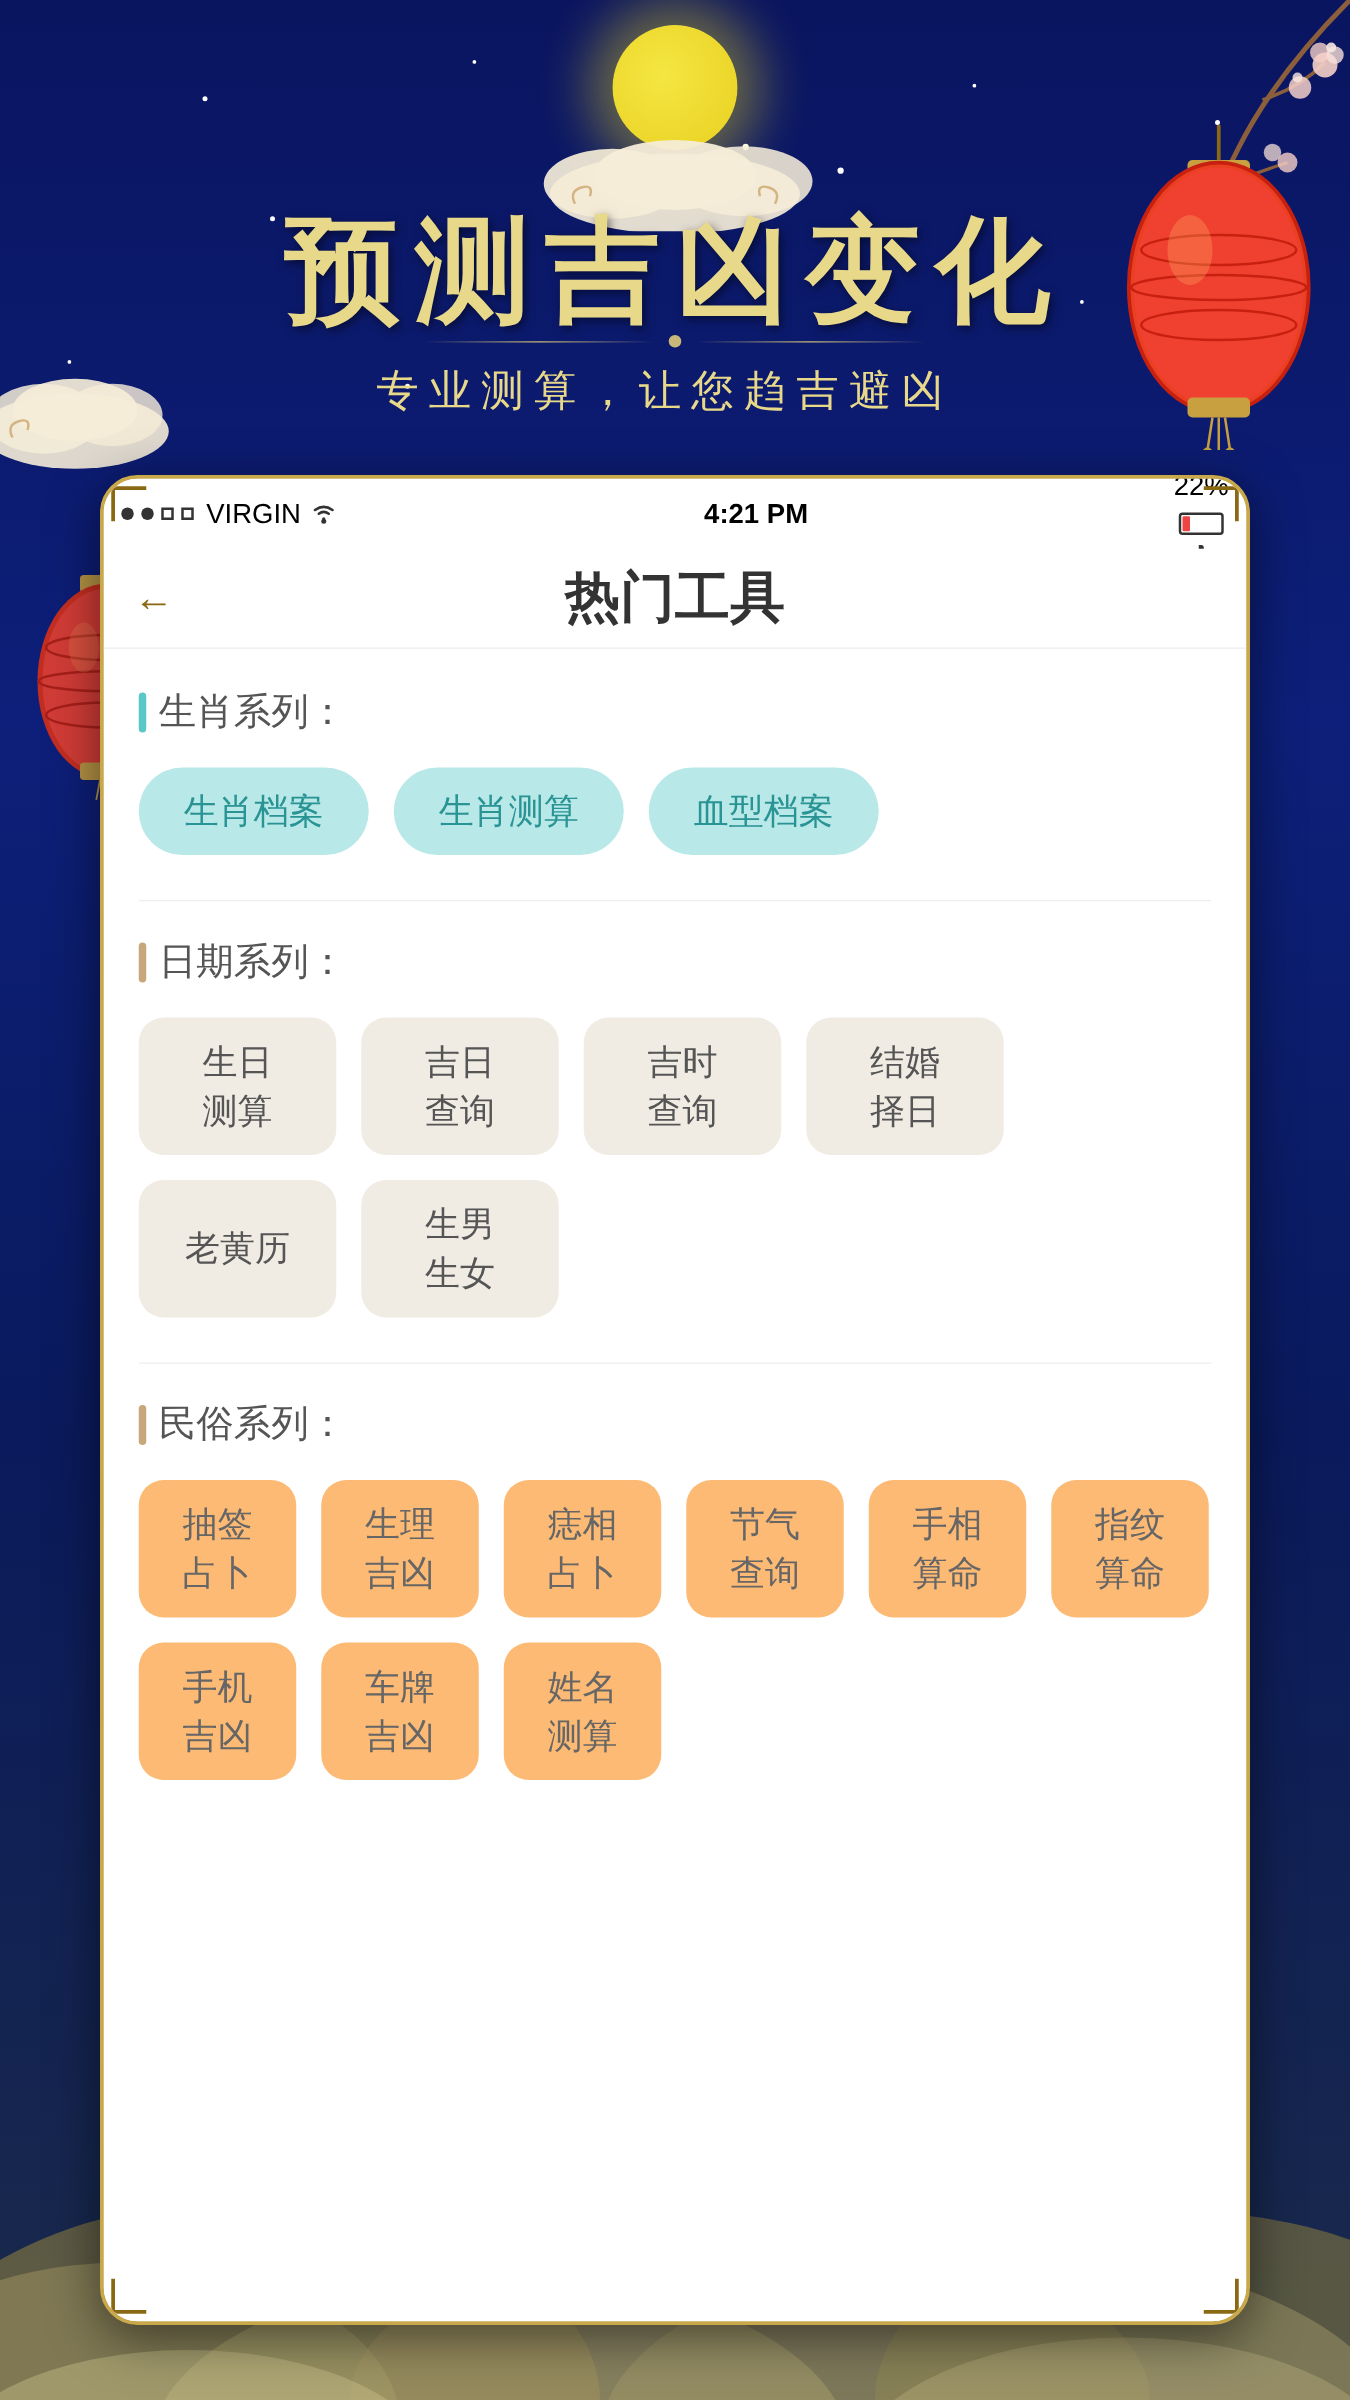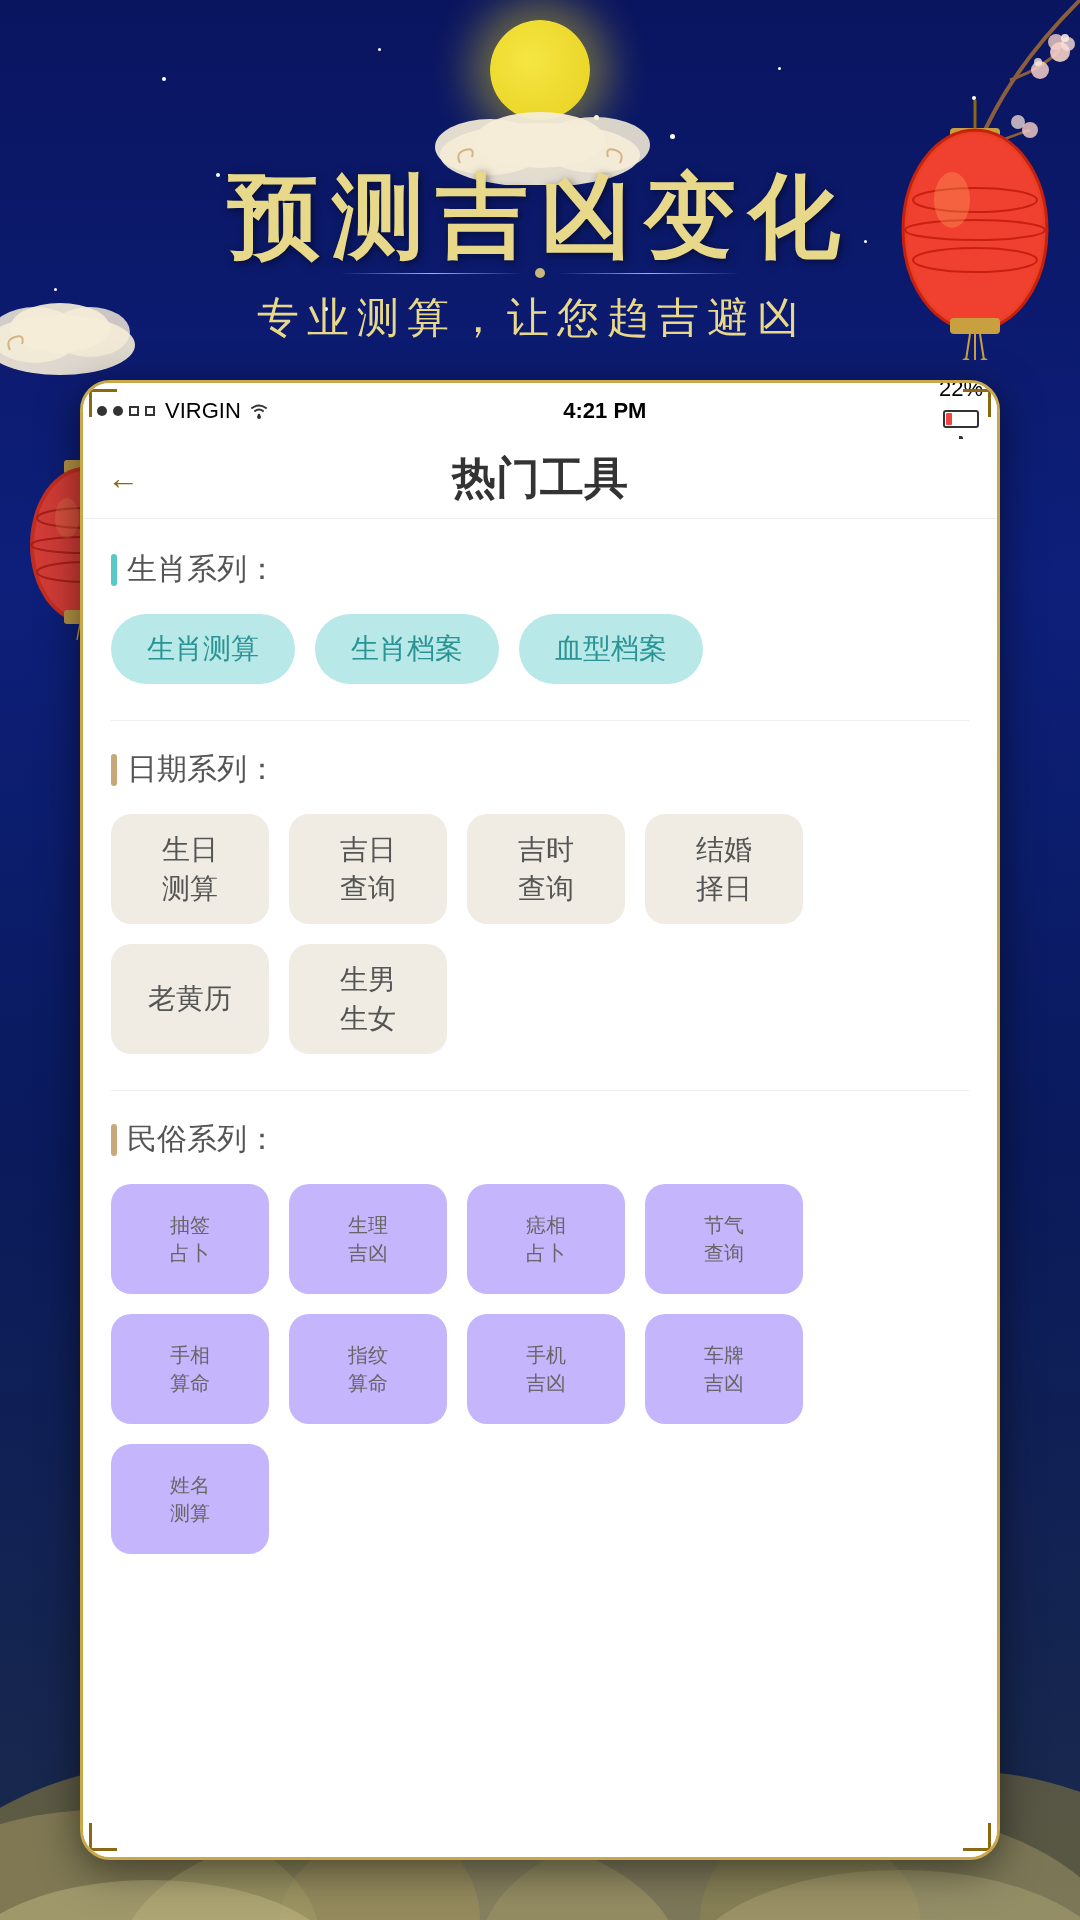--- a/index.html
+++ b/index.html
@@ -145,21 +145,21 @@
       background: #c8b87a;
       border-radius: 50%;
     }
 
     .subtitle {
       position: absolute;
       top: 290px;
       left: 0; right: 16px;
       text-align: center;
       z-index: 5;
-      font-size: 42px;
+      font-size: 34px;
       color: #e8d88a;
       letter-spacing: 8px;
       font-family: "STKaiti", "KaiTi", "楷体", serif;
     }
 
     
     .phone-mockup {
       position: absolute;
       top: 380px;
       left: 80px;
@@ -299,29 +299,29 @@
       align-items: center;
       justify-content: center;
       font-size: 28px;
       cursor: pointer;
       text-align: center;
       line-height: 1.4;
     }
 
     
     .btn-folk {
-      background: #c4b5fd;
+      background: #fdba74;
       color: #666;
       border-radius: 20px;
-      width: 158px;
+      width: 126px;
       height: 110px;
       display: flex;
       align-items: center;
       justify-content: center;
-      font-size: 20px;
+      font-size: 28px;
       cursor: pointer;
       text-align: center;
       line-height: 1.4;
     }
     .battery-body {
       width: 36px;
       height: 18px;
       border: 2px solid #333;
       border-radius: 3px;
       position: relative;
@@ -518,22 +518,22 @@
   </div>
 
   <div class="scroll-content">
 
     <div class="section">
       <div class="section-title">
         <div class="section-bar"></div>
         <span>生肖系列：</span>
       </div>
       <div class="pills-row">
+        <div class="pill-teal">生肖档案</div>
         <div class="pill-teal">生肖测算</div>
-        <div class="pill-teal">生肖档案</div>
         <div class="pill-teal">血型档案</div>
       </div>
     </div>
 
     <div class="section-divider"></div>
 
     <div class="section">
       <div class="section-title">
         <div class="section-bar section-bar-warm"></div>
         <span>日期系列：</span>

